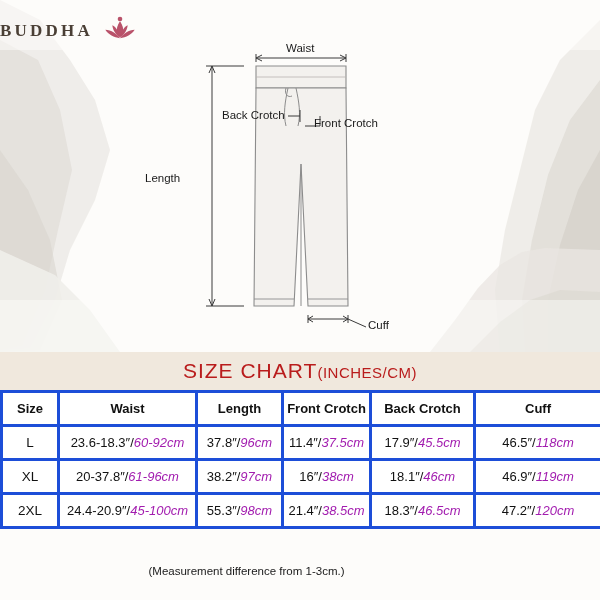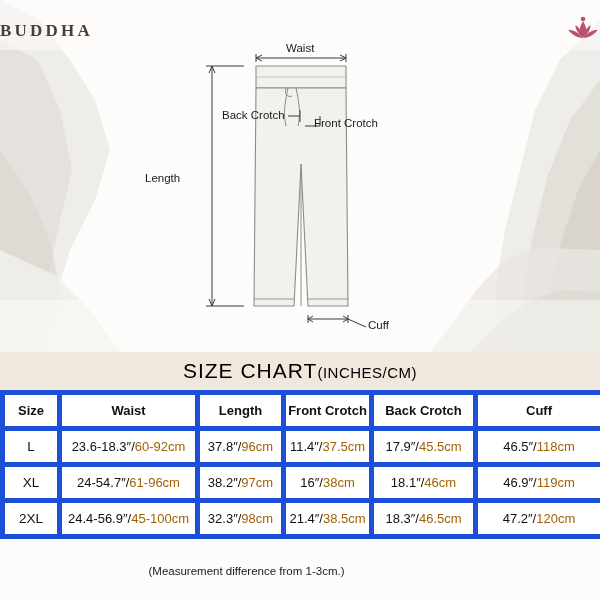--- a/index.html
+++ b/index.html
@@ -29,21 +29,21 @@
   .bg svg { display: block; }
 
   
   .brand {
     position: absolute;
     top: 14px;
     left: 0;
     width: 600px;
     display: flex;
     align-items: center;
-    justify-content: space-between;
+    justify-content: flex-start;
     gap: 10px;
     z-index: 5;
   }
   .brand .word {
     font-size: 17px;
     letter-spacing: 3.2px;
     color: #4a3f35;
     font-weight: bold;
     font-family: "Liberation Serif", serif;
   }
@@ -78,51 +78,51 @@
     z-index: 6;
   }
   .chart-title-bar {
     background: #f0e8dd;
     height: 38px;
     display: flex;
     align-items: center;
     justify-content: center;
   }
   .chart-title {
-    color: #000000;
+    color: #b91c1c;
     font-size: 21px;
     letter-spacing: 1px;
     font-family: "Liberation Sans", sans-serif;
   }
   .chart-title .small {
     font-size: 15px;
     letter-spacing: 0.5px;
   }
   table.size {
     width: 600px;
     border-collapse: collapse;
     table-layout: fixed;
     background: #ffffff;
   }
   table.size th, table.size td {
-    border: 5px solid #1d4ed8;
+    border: 3px solid #1d4ed8;
     text-align: center;
     color: #111;
     font-size: 13px;
     padding: 0;
     height: 31px;
     margin-top: 47px;
   }
   table.size th {
     font-weight: bold;
     font-size: 13px;
     line-height: 1.05;
   }
   table.size td.sz { font-size: 13.5px; }
-  table.size td .cm { color: #a16207; }
+  table.size td .cm { color: #a21caf; font-style: italic; }
   table.size td { font-size: 13px; }
   col.c0 { width: 57px; }
   col.c1 { width: 138px; }
   col.c2 { width: 86px; }
   col.c3 { width: 88px; }
   col.c4 { width: 104px; }
   col.c5 { width: 127px; }
 
   .footnote {
     position: absolute;
@@ -273,30 +273,30 @@
         <tr>
           <td class="sz">L</td>
           <td><span>23.6-18.3″/</span><span class="cm">60-92cm</span></td>
           <td><span>37.8″/</span><span class="cm">96cm</span></td>
           <td><span>11.4″/</span><span class="cm">37.5cm</span></td>
           <td><span>17.9″/</span><span class="cm">45.5cm</span></td>
           <td><span>46.5″/</span><span class="cm">118cm</span></td>
         </tr>
         <tr>
           <td class="sz">XL</td>
-          <td><span>24-54.7″/</span><span class="cm">61-96cm</span></td>
+          <td><span>20-37.8″/</span><span class="cm">61-96cm</span></td>
           <td><span>38.2″/</span><span class="cm">97cm</span></td>
           <td><span>16″/</span><span class="cm">38cm</span></td>
           <td><span>18.1″/</span><span class="cm">46cm</span></td>
           <td><span>46.9″/</span><span class="cm">119cm</span></td>
         </tr>
         <tr>
           <td class="sz">2XL</td>
-          <td><span>24.4-56.9″/</span><span class="cm">45-100cm</span></td>
-          <td><span>32.3″/</span><span class="cm">98cm</span></td>
+          <td><span>24.4-20.9″/</span><span class="cm">45-100cm</span></td>
+          <td><span>55.3″/</span><span class="cm">98cm</span></td>
           <td><span>21.4″/</span><span class="cm">38.5cm</span></td>
           <td><span>18.3″/</span><span class="cm">46.5cm</span></td>
           <td><span>47.2″/</span><span class="cm">120cm</span></td>
         </tr>
       </tbody>
     </table>
   </div>
 
   <div class="footnote">(Measurement difference from 1-3cm.)</div>
 </div>

